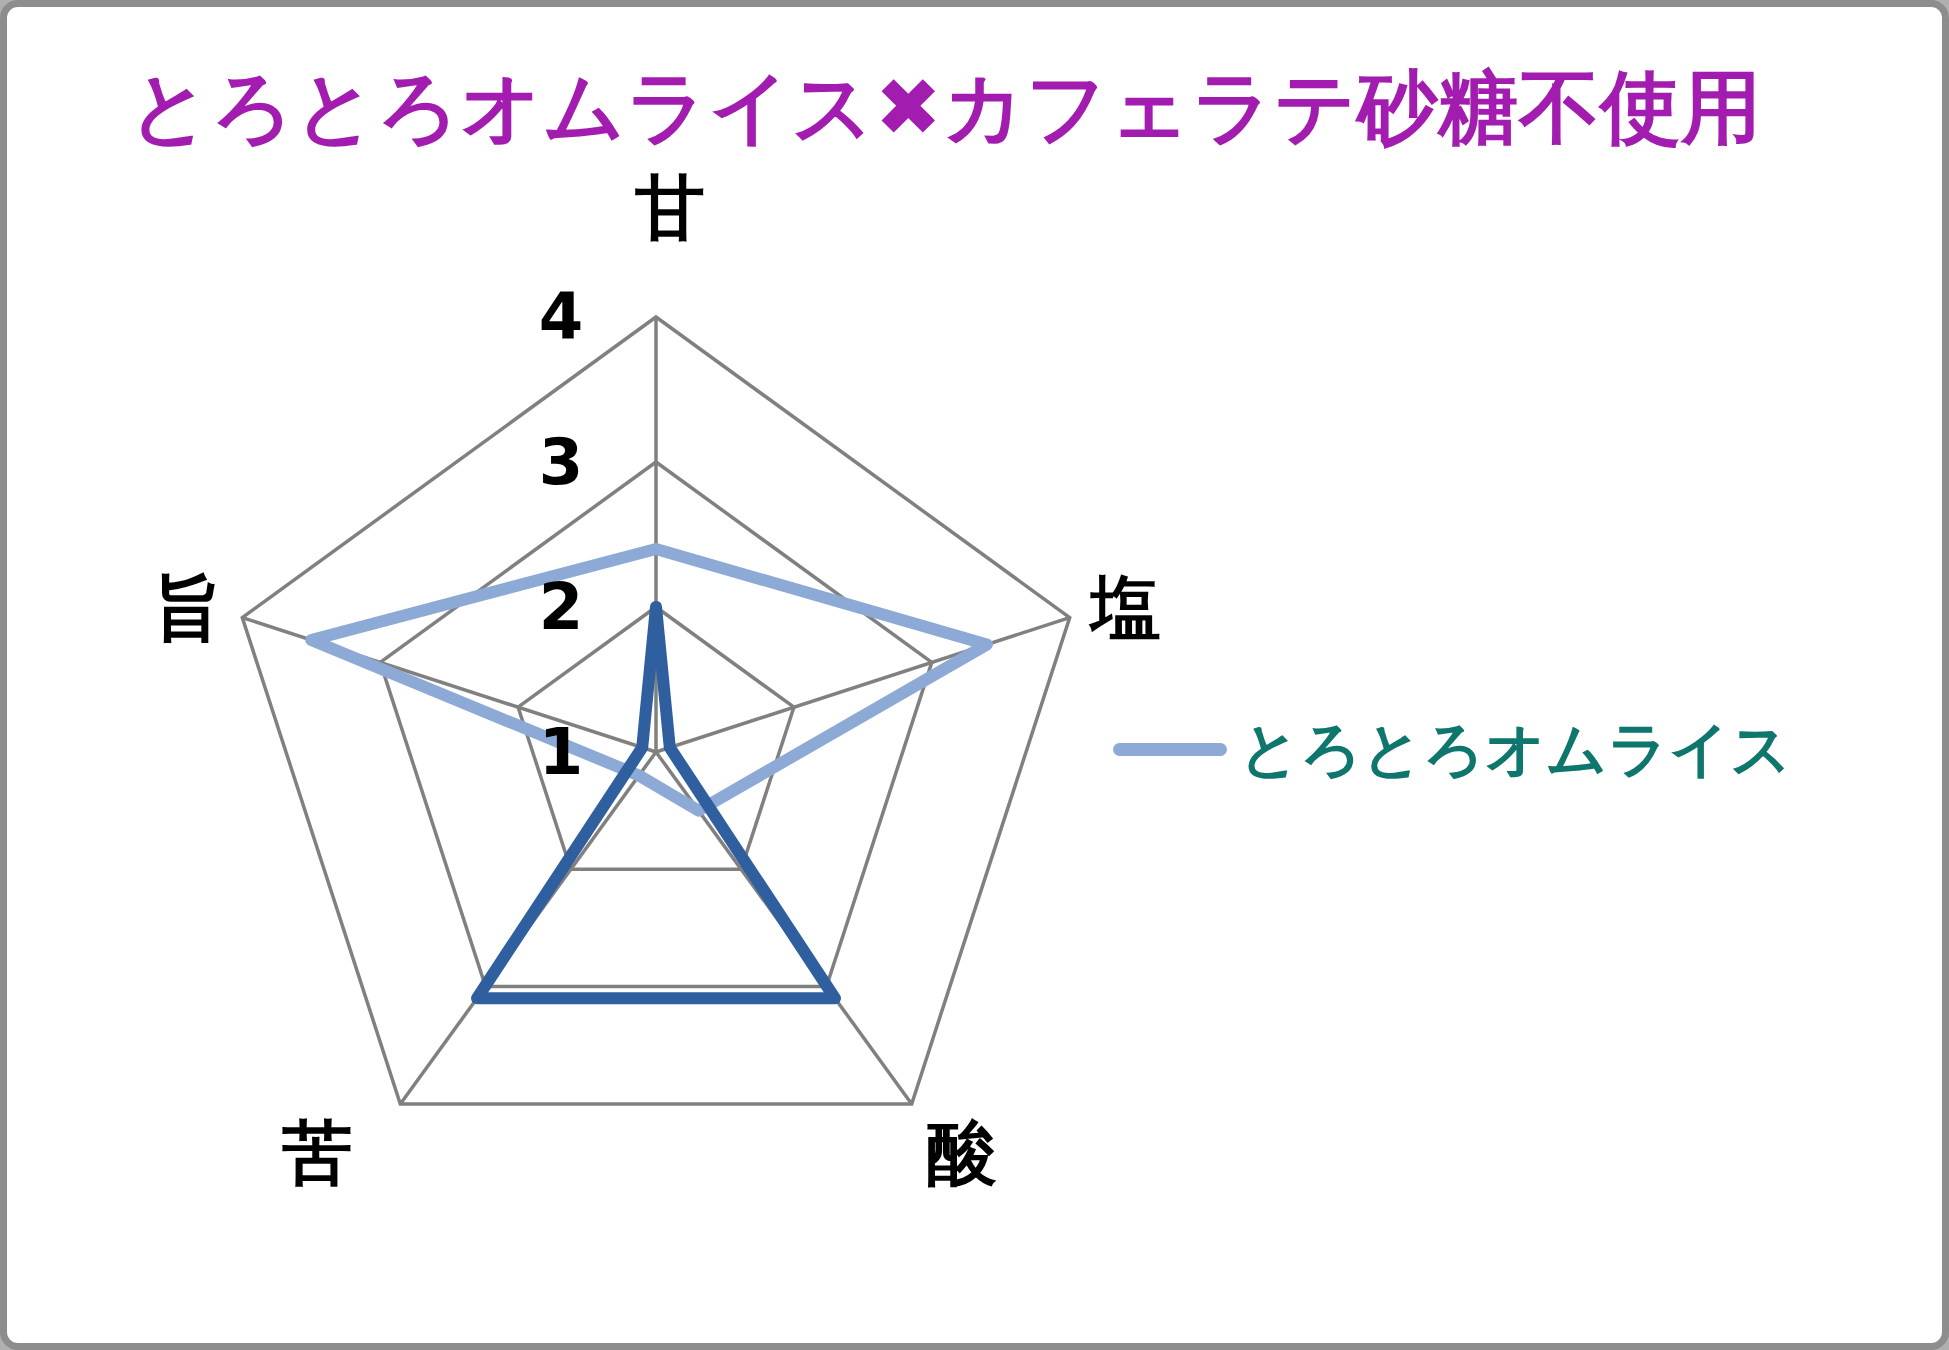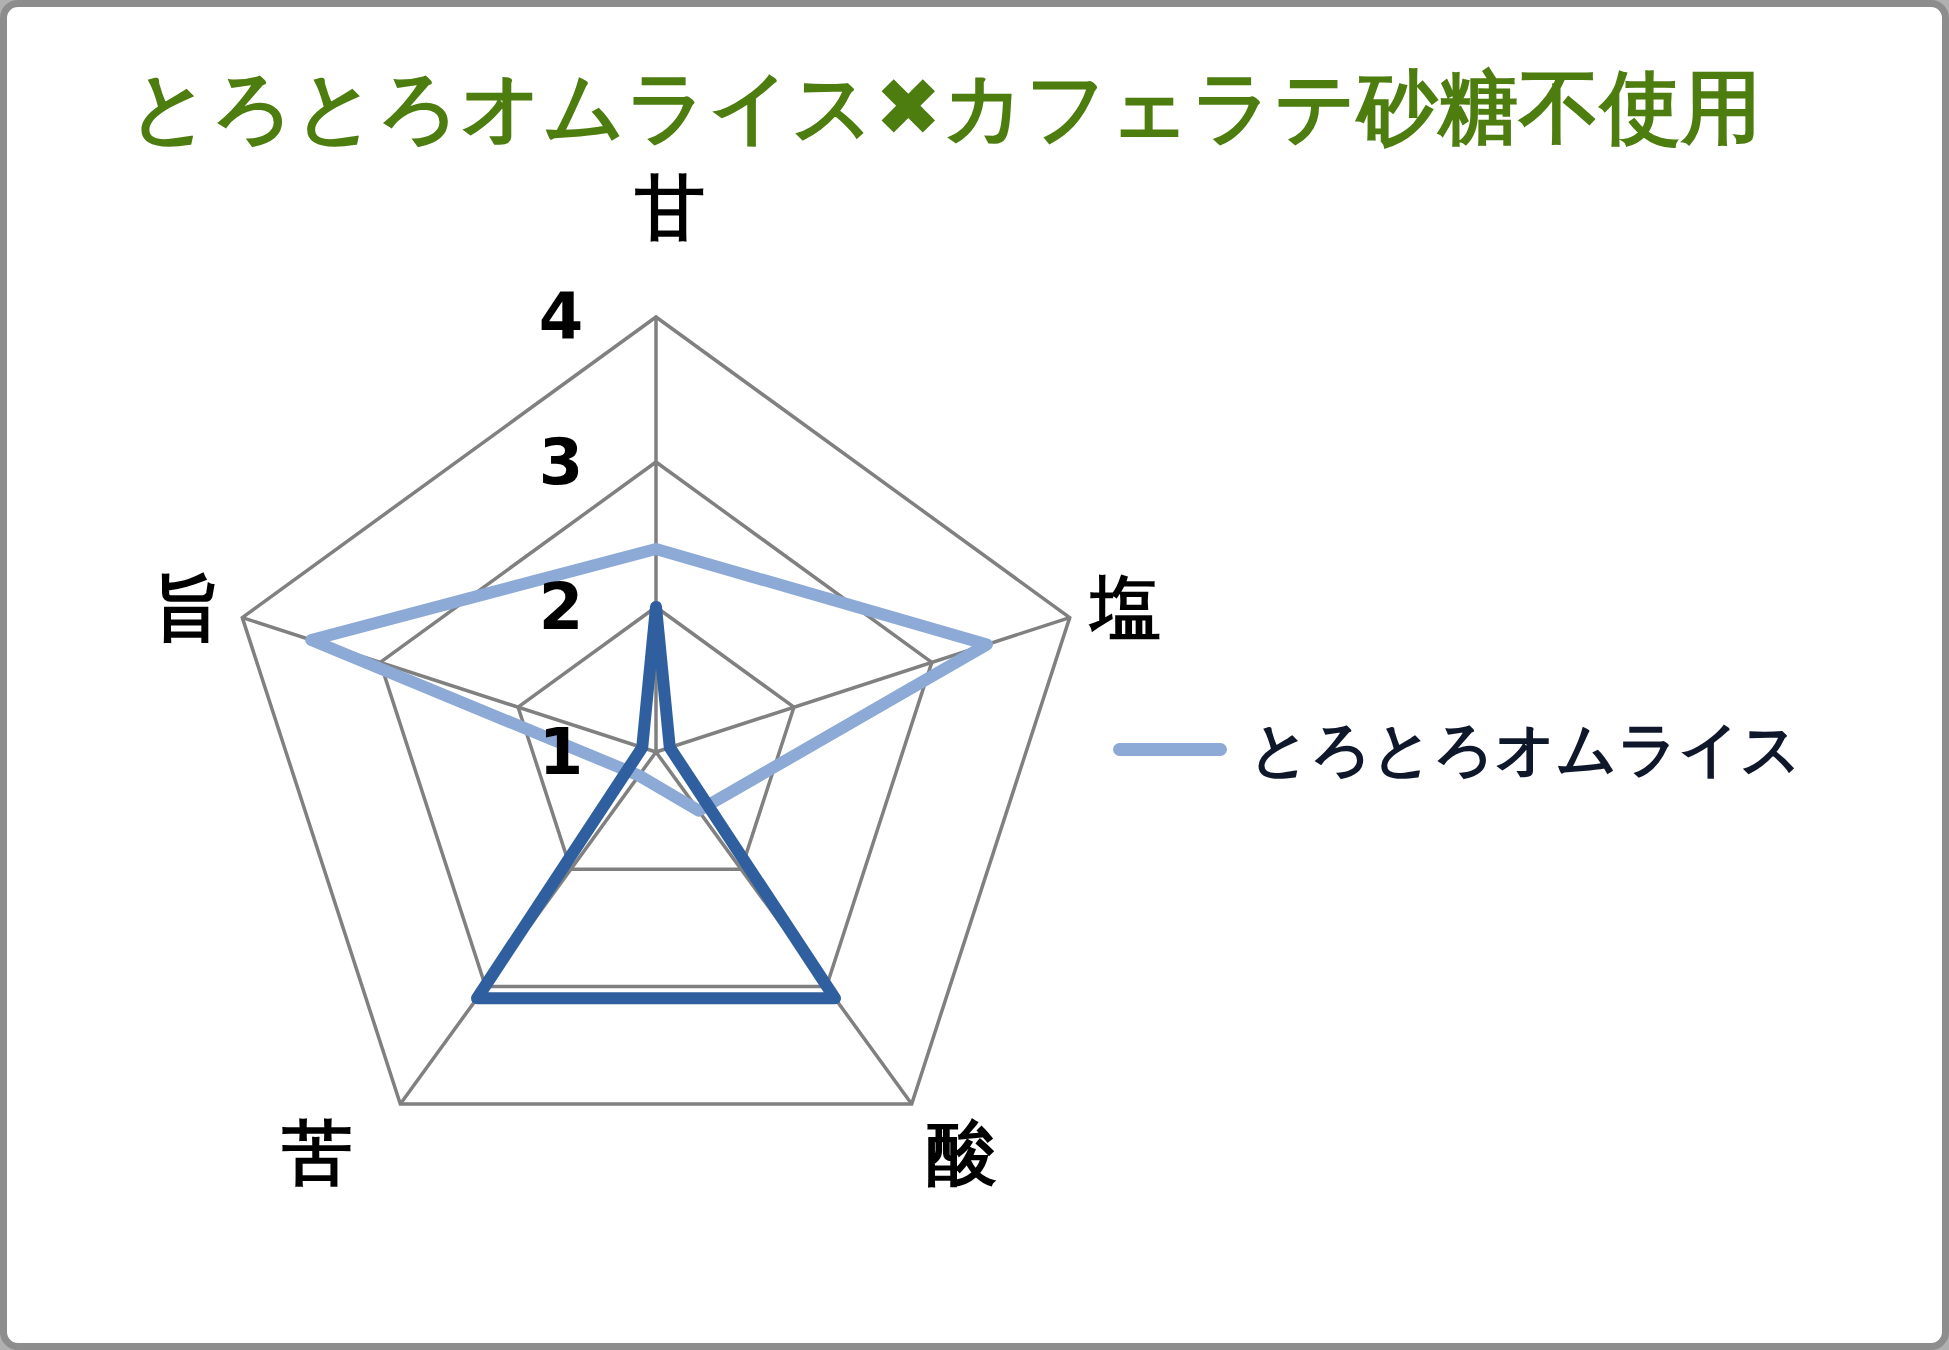--- a/index.html
+++ b/index.html
@@ -12,44 +12,44 @@
     border-radius:18px;
     overflow:hidden;
     font-family:"DejaVu Sans","Liberation Sans",sans-serif;
   }
   .chart-title{
     position:absolute;
     left:0; right:58px; top:48px;
     text-align:center;
     font-size:80px;
     font-weight:bold;
-    color:#4d7c0f;
+    color:#a21caf;
     letter-spacing:1px;
     white-space:nowrap;
   }
   .radar-svg{position:absolute;left:0;top:0;}
   .legend-item{
     position:absolute;
     display:flex;
     align-items:center;
     height:66px;
   }
   .legend-item.item-0{left:1106px;top:709px;}
   .legend-item.item-1{left:1106px;top:984px;}
   .legend-swatch{
     display:inline-block;
     width:114px;height:13px;
     border-radius:7px;
     flex:0 0 auto;
   }
   .legend-label{
-    margin-left:22px;
+    margin-left:12px;
     font-size:60px;
     font-weight:bold;
-    color:#0f172a;
+    color:#0f766e;
     white-space:nowrap;
     line-height:66px;
     text-align:right;
   }
 </style>
 </head>
 <body>
 
 <div class="frame">
 

